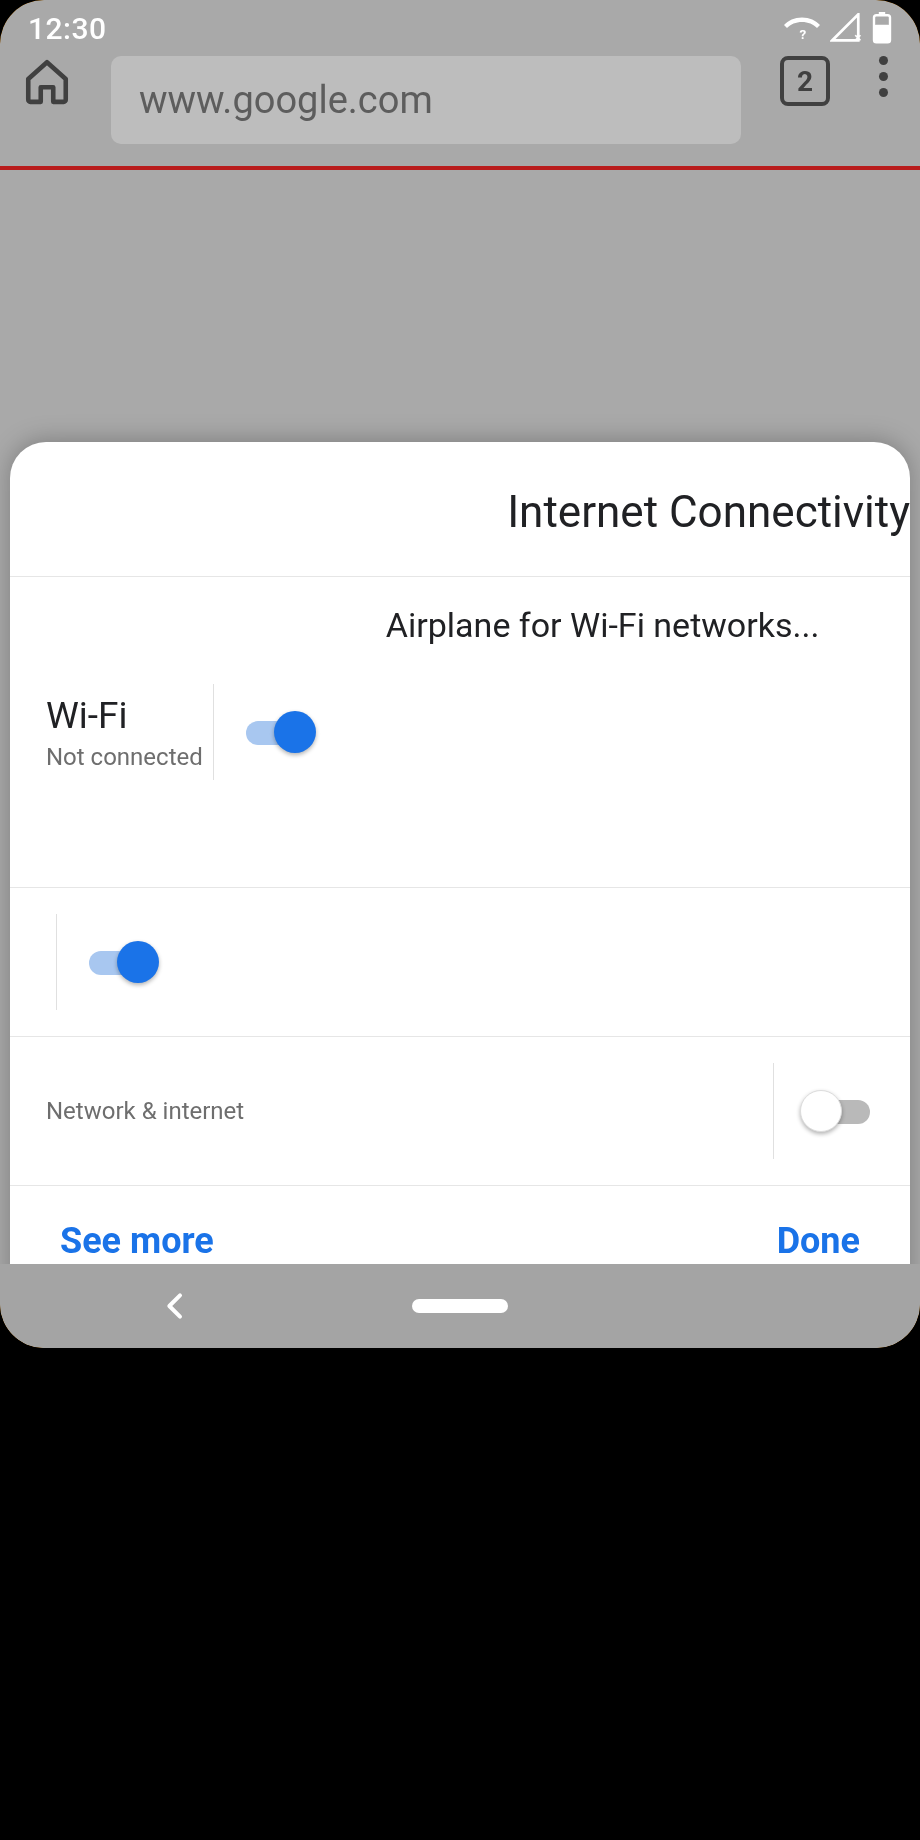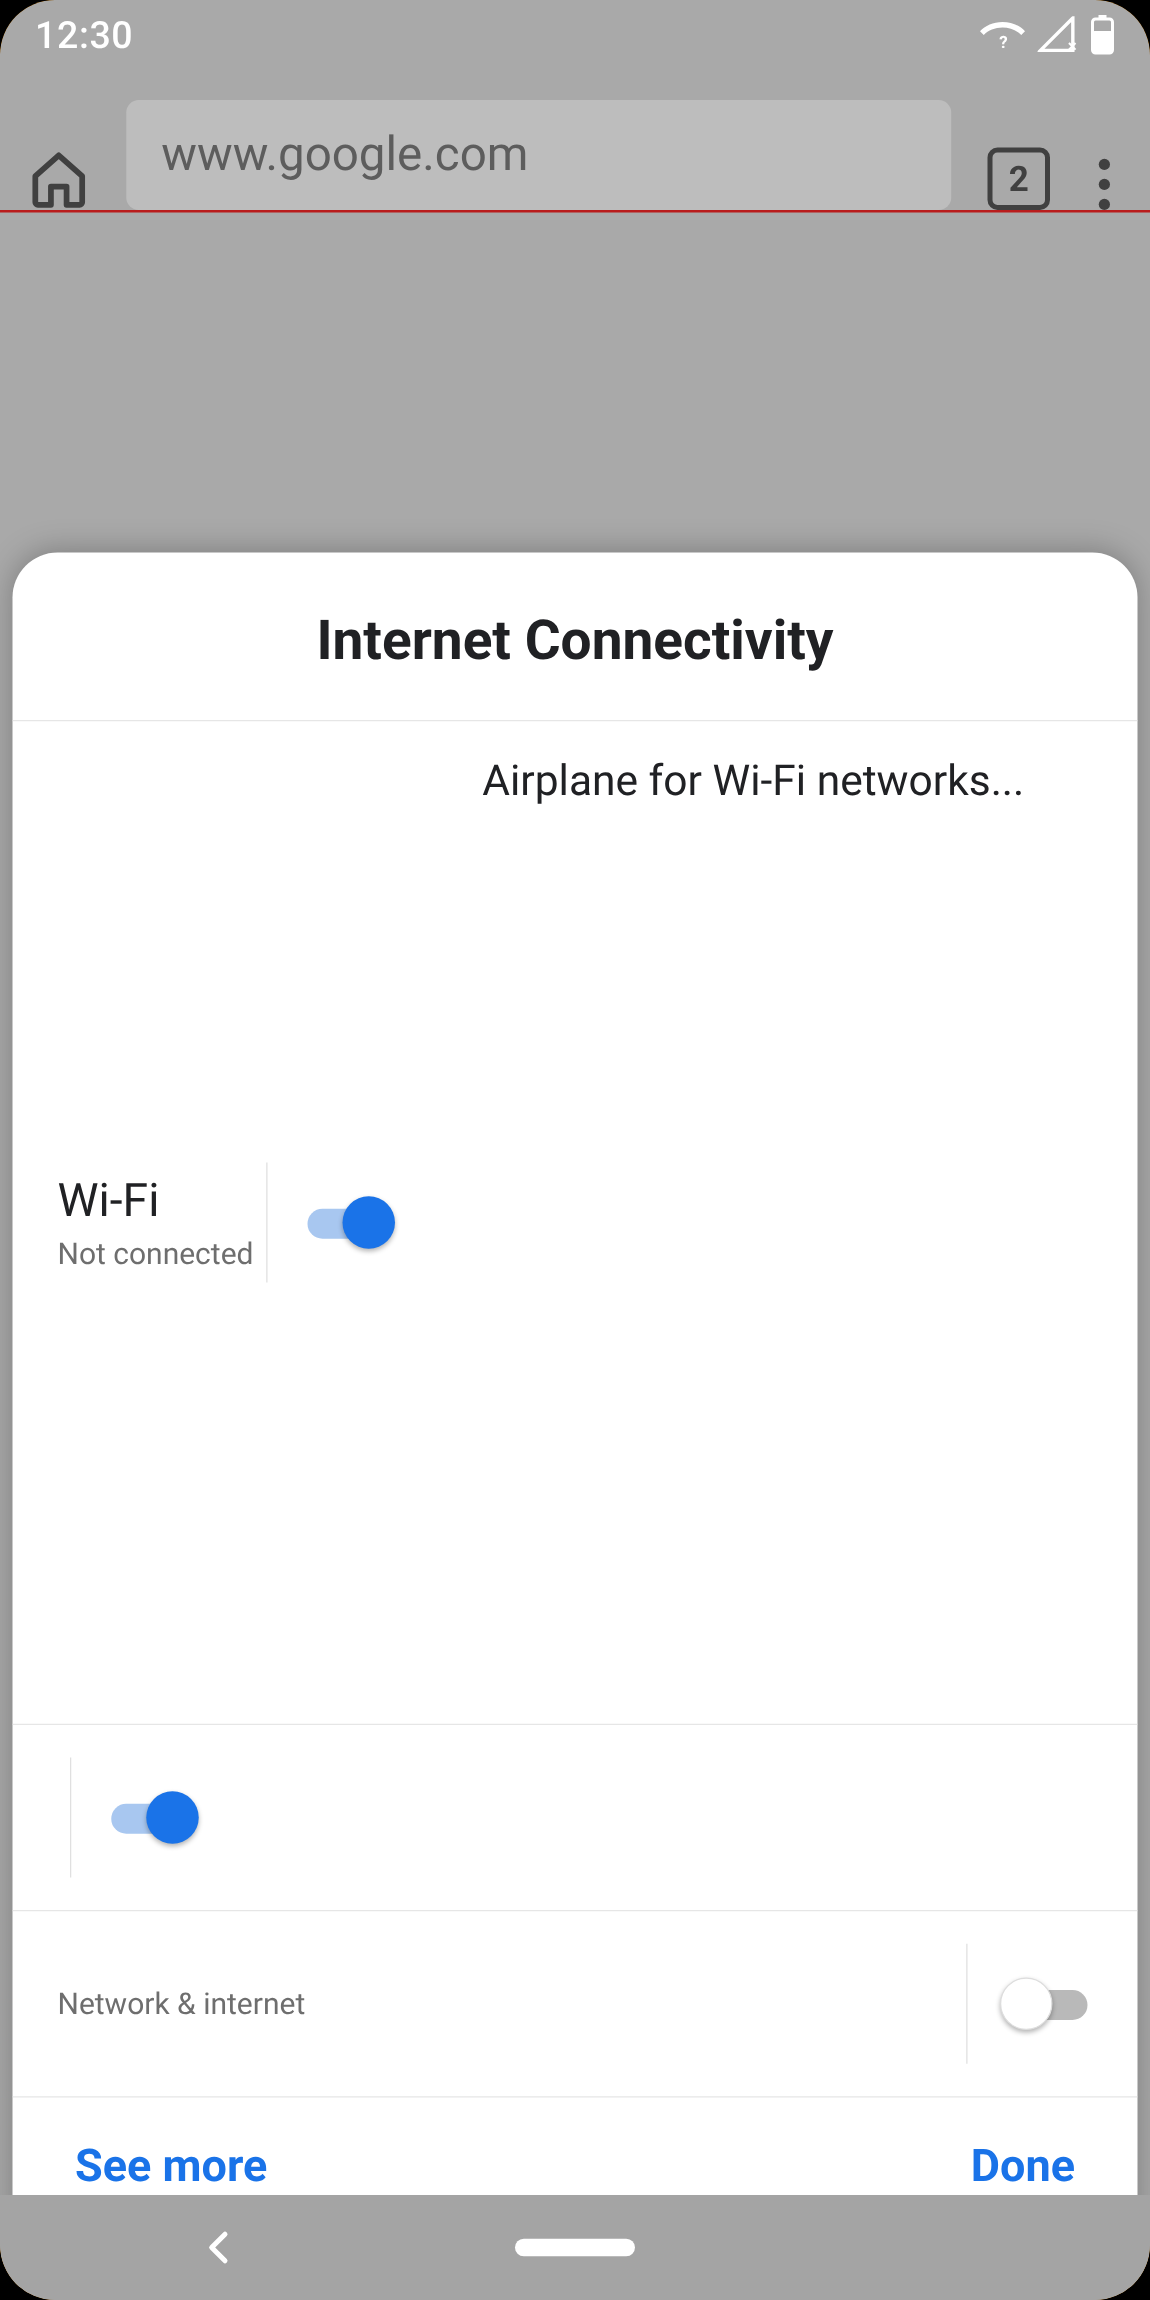--- a/index.html
+++ b/index.html
@@ -1,34 +1,34 @@
 <!DOCTYPE html>
 <html><head>
 <meta charset="utf-8">
 <style>
   *{box-sizing:border-box;margin:0;padding:0;font-family:Roboto,'Segoe UI',Arial,sans-serif;-webkit-font-smoothing:antialiased}
   html,body{width:920px;height:1840px;background:#000}
-  .device{width:920px;height:1840px;background:#a16207;border-radius:44px;overflow:hidden;position:relative}
+  .device{width:920px;height:1348px;background:#a16207;border-radius:44px;overflow:hidden;position:relative}
   .screen{position:absolute;inset:0;background:#a9a9a9;border-radius:44px;overflow:hidden}
 
   
   .status-bar{height:56px;display:flex;align-items:center;justify-content:space-between;padding:0 28px;color:#fff}
   .status-time{font-size:30px;font-weight:500;letter-spacing:.5px}
   .status-icons{display:flex;align-items:center;gap:10px}
 
   
-  .browser-bar{height:114px;display:flex;align-items:flex-end;padding:0 22px;gap:29px;border-bottom:2px solid #b91c1c}
+  .browser-bar{height:114px;display:flex;align-items:flex-start;padding:0 22px;gap:39px;border-bottom:4px solid #b91c1c}
   .url-field{flex:1;height:88px;background:#bdbdbd;border-radius:10px;display:flex;align-items:center;padding:0 28px;color:#5d5d5d;font-size:38px}
   .tab-count{width:50px;height:50px;border:4px solid #404040;border-radius:8px;display:flex;align-items:center;justify-content:center;color:#404040;font-size:28px;font-weight:700}
   .dots{display:flex;flex-direction:column;gap:7px;padding:0 10px}
   .dots span{width:9px;height:9px;background:#404040;border-radius:50%}
 
   
   .sheet{position:absolute;left:10px;right:10px;bottom:44px;top:442px;background:#fff;border-radius:36px 36px 0 0;overflow:hidden;box-shadow:0 -2px 24px rgba(0,0,0,.25);display:flex;flex-direction:column}
-  .sheet-title{text-align:center;font-size:44px;color:#202124;padding:44px 0 38px;font-weight:700}
+  .sheet-title{text-align:right;font-size:44px;color:#202124;padding:44px 0 38px;font-weight:400}
   .divider{height:1px;background:#e6e6e6;width:100%}
 
   .row{display:flex;align-items:center;padding:26px 36px;position:relative;min-height:120px}
   .row .texts{flex:1}
   .row .title{font-size:37px;color:#202124;margin-bottom:6px}
   .row .sub{font-size:24px;color:#6e6e6e}
   .vline{width:1px;height:96px;background:#e0e0e0;margin:0 28px 0 10px}
 
   .wifi-section{flex:1;display:flex;flex-direction:row}
   .wifi-status{padding:28px 36px 0;font-size:34px;color:#202124}

